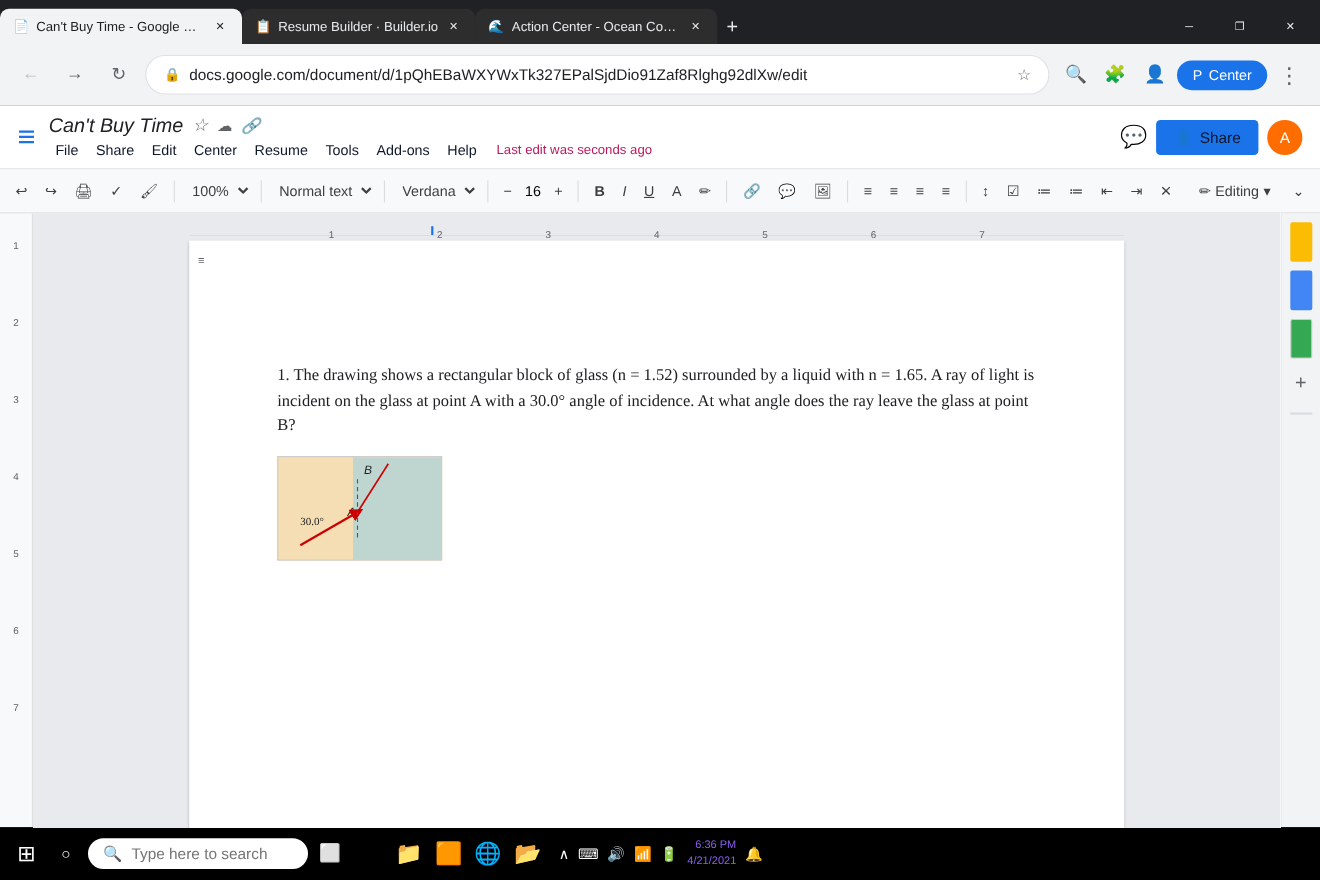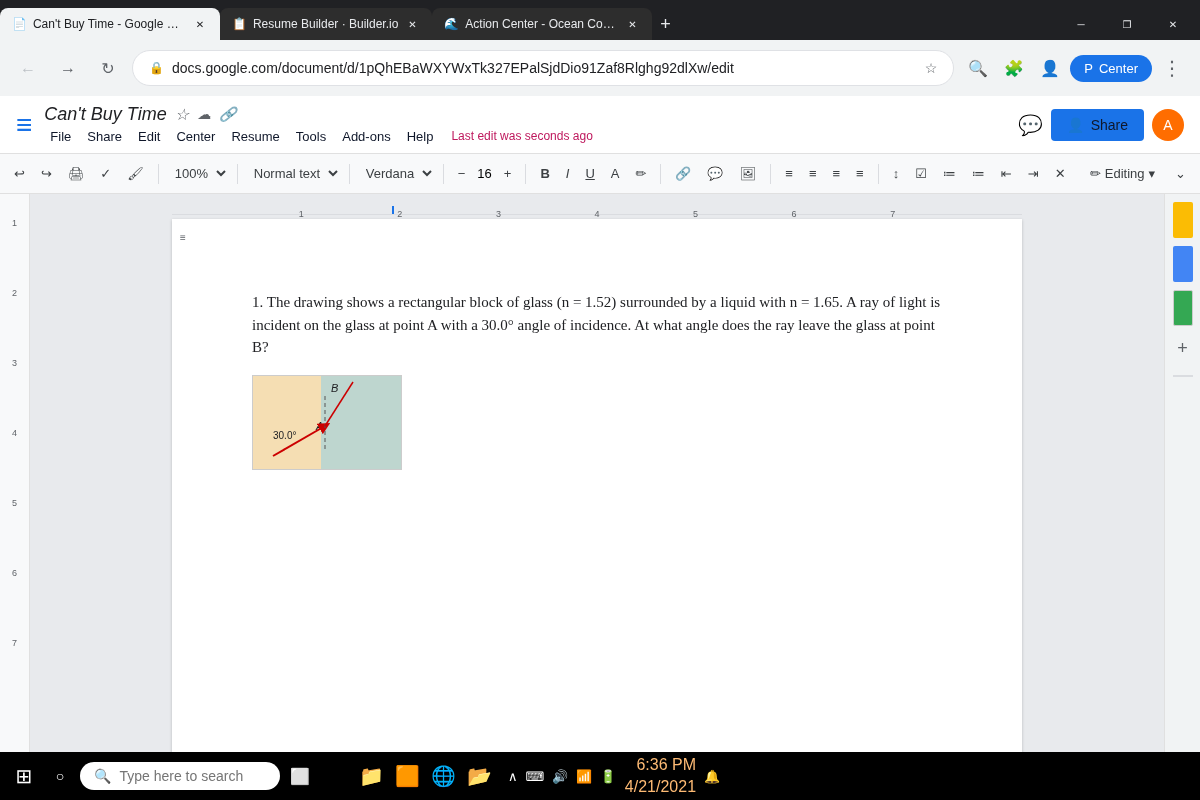--- a/index.html
+++ b/index.html
@@ -57,39 +57,39 @@
     .editing-btn { margin-left: auto; padding: 4px 10px; font-size: 13px; color: #3c4043; display: flex; align-items: center; gap: 4px; border-radius: 4px; cursor: pointer; }
 
     
     .doc-area { flex: 1; display: flex; overflow: hidden; }
     .doc-sidebar { width: 30px; background: #f8f9fa; border-right: 1px solid #e0e0e0; position: relative; }
     .doc-scroll { flex: 1; overflow-y: auto; background: #e8eaed; padding: 20px 0; display: flex; flex-direction: column; align-items: center; }
     .doc-page { background: #fff; width: 850px; min-height: 600px; box-shadow: 0 1px 3px rgba(0,0,0,0.2); padding: 72px 80px; position: relative; }
 
     
     .doc-content { font-family: 'Times New Roman', serif; font-size: 15px; color: #202124; line-height: 1.5; }
-    .doc-question { margin-bottom: 16px; }
+    .doc-question { margin-bottom: 16px; margin-top: 40px; }
     .doc-diagram { margin: 16px 0; }
     .diagram-img { width: 150px; height: 95px; background: #f5deb3; border: 1px solid #ccc; position: relative; overflow: hidden; display: inline-block; }
     .glass-block { position: absolute; right: 0; top: 0; width: 80px; height: 95px; background: rgba(135, 206, 235, 0.5); }
     .point-label { position: absolute; font-size: 11px; font-family: Arial; color: #202124; font-style: italic; }
-    .angle-label { position: absolute; font-size: 10px; font-family: Liberation Sans, sans-serif; color: #202124; }
+    .angle-label { position: absolute; font-size: 10px; font-family: Liberation Serif, serif; color: #202124; }
     .doc-question2 { font-size: 13px; color: #202124; font-family: Arial, sans-serif; line-height: 1.4; }
 
     
     .doc-scroll::-webkit-scrollbar { width: 8px; }
     .doc-scroll::-webkit-scrollbar-track { background: #e8eaed; }
     .doc-scroll::-webkit-scrollbar-thumb { background: #bdc1c6; border-radius: 4px; }
 
     
     .taskbar { background: #000; height: 48px; display: flex; align-items: center; padding: 0 8px; gap: 4px; position: relative; }
     .taskbar-search { display: flex; align-items: center; background: #fff; border-radius: 20px; padding: 6px 14px; gap: 8px; width: 200px; }
     .taskbar-search-input { border: none; outline: none; font-size: 14px; background: transparent; width: 100%; }
     .taskbar-icon { width: 32px; height: 32px; display: flex; align-items: center; justify-content: center; cursor: pointer; }
-    .taskbar-time { color: #fdba74; font-size: 16px; text-align: right; line-height: 1.4; }
+    .taskbar-time { color: #8b5cf6; font-size: 10px; text-align: right; line-height: 1.4; }
     .taskbar-sys { display: flex; align-items: center; gap: 8px; margin-left: 8px; color: #fff; font-size: 13px; }
   </style>
 </head>
 <body>
 
 <div class="browser-frame">
 
   <div class="tab-bar">
 
     <div class="tab active">

